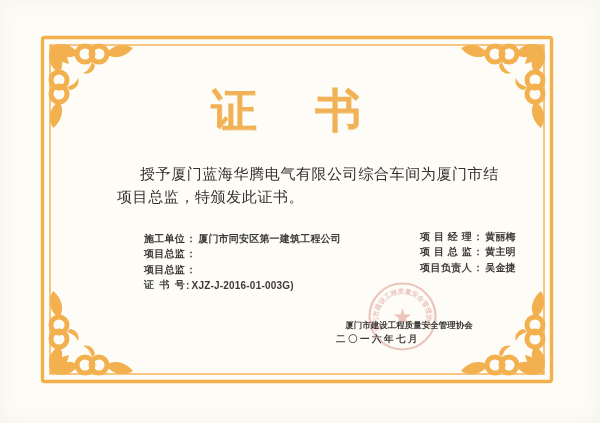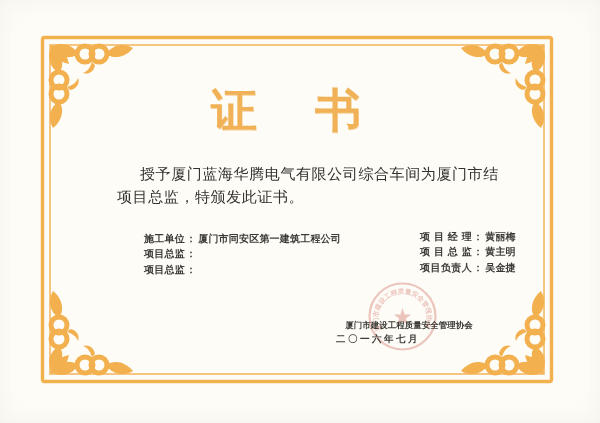--- a/index.html
+++ b/index.html
@@ -126,20 +126,25 @@
         <span class="value">厦门市同安区第一建筑工程公司</span>
     </div>
     <div class="row">
       <span class="label">项目总监</span>
         <span class="sep">：</span>
     </div>
     <div class="row">
       <span class="label">项目总监</span>
         <span class="sep">：</span>
     </div>
+    <div class="row">
+      <span class="label">证书号</span>
+        <span class="sep">:</span>
+        <span class="value">XJZ-J-2016-01-003G)</span>
+    </div>
   </div>
 
   <div class="info info-right">
     <div class="row">
       <span class="label">项目经理</span>
         <span class="sep">：</span>
         <span class="value">黄丽梅</span>
     </div>
     <div class="row">
       <span class="label">项目总监</span>

